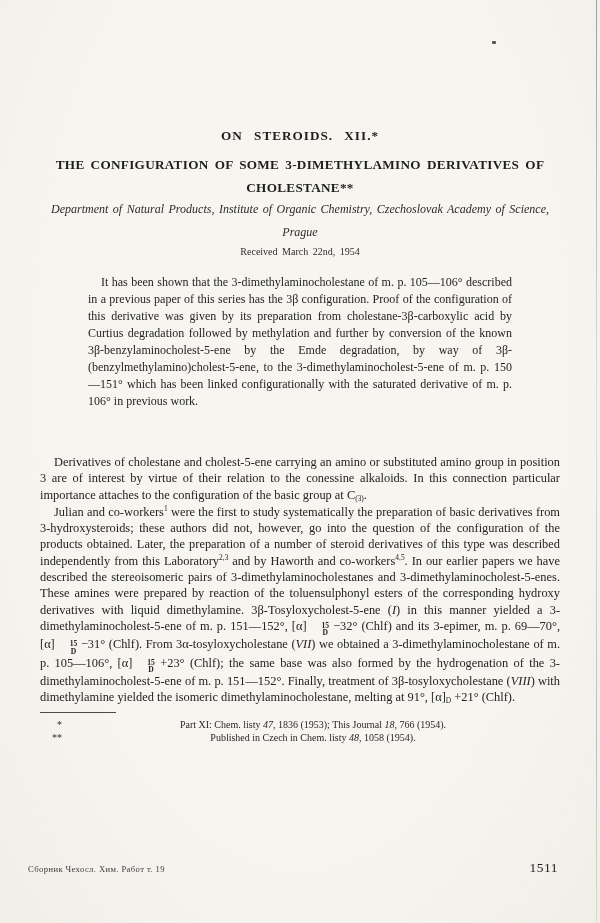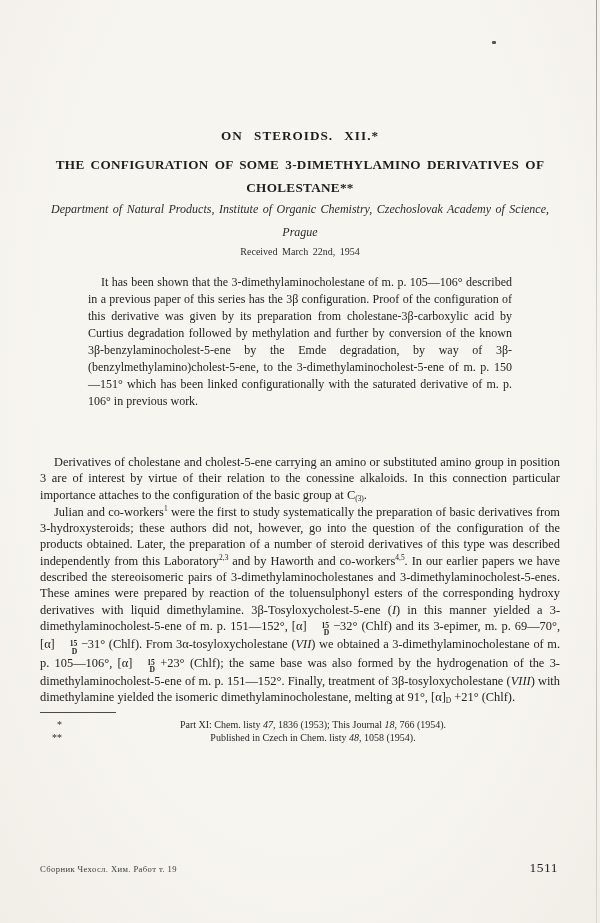--- a/index.html
+++ b/index.html
@@ -61,35 +61,35 @@
     margin:44px 40px 0 40px;
     font-size:12.4px;line-height:16.3px;
     text-align:justify;color:#232323;
   }
   .main p{margin:0;text-indent:14px;}
   .main p + p{margin-top:1px;}
   sup{font-size:.6em;line-height:0;vertical-align:super;}
   sub{font-size:.6em;line-height:0;vertical-align:-0.25em;}
   .supsub{
     display:inline-block;vertical-align:-0.42em;line-height:1;
-    text-align:right;margin-left:1px;
+    text-align:center;margin-left:1px;
   }
   .supsub .ss-t,.supsub .ss-b{display:block;font-size:7.6px;line-height:7.2px;font-weight:600;}
   .fnrule{
     margin:6px 0 0 40px;width:76px;height:1px;background:#4a4a4a;border:none;
   }
   .footnotes{
     margin:5px 40px 0 40px;
     font-size:10px;line-height:13.4px;color:#272727;
   }
   .fn{display:flex;}
   .fn .marker{width:26px;text-align:right;flex:0 0 26px;padding-right:4px;box-sizing:border-box;}
   .fn .fntext{flex:1;text-align:center;}
   .footer{
-    position:absolute;left:40px;right:42px;top:860px;
+    position:absolute;left:28px;right:42px;top:860px;
     display:flex;justify-content:space-between;align-items:baseline;
   }
   .footer-left{
     font-size:8.6px;letter-spacing:.4px;color:#3a3a3a;
   }
   .footer-page{
     font-size:13.5px;color:#222;letter-spacing:.5px;
   }
   i{font-style:italic;}
 </style>

